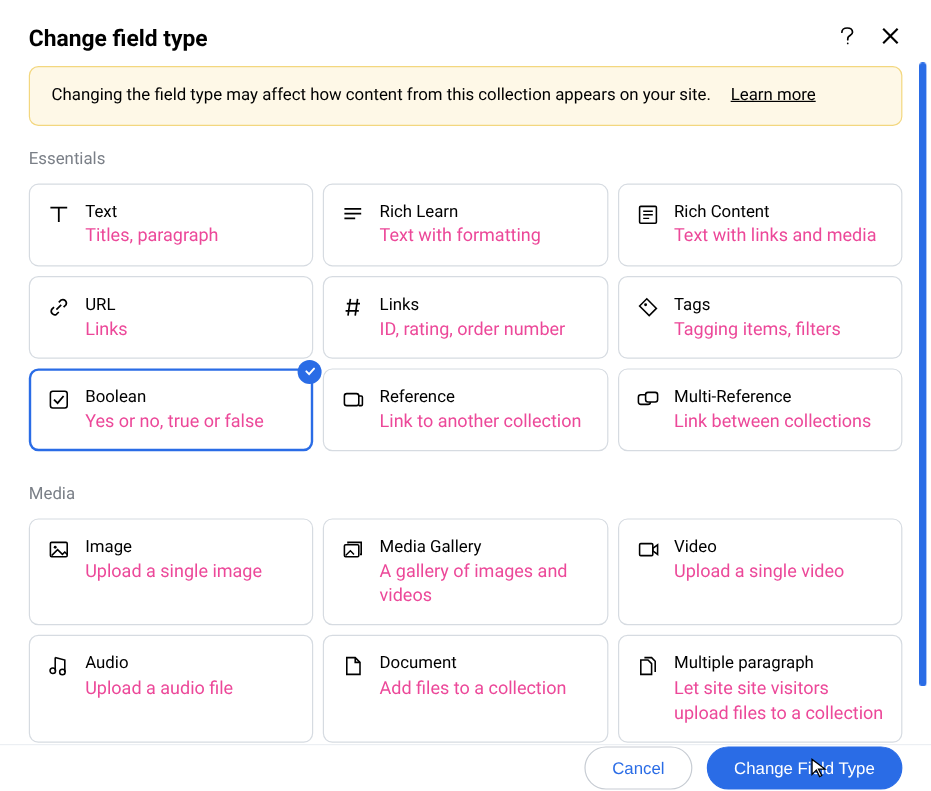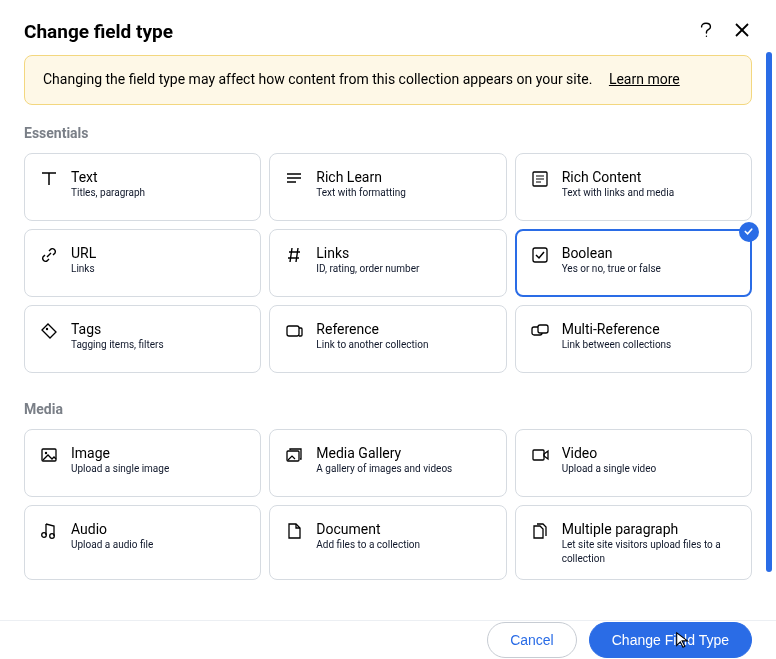--- a/index.html
+++ b/index.html
@@ -65,21 +65,21 @@
     .warning a {
       color: #000;
       text-decoration: underline;
       cursor: pointer;
       margin-left: 13px;
     }
     .section-label {
       font-size: 14px;
       color: #7a7f87;
       margin-bottom: 12px;
-      font-weight: 700;
+      font-weight: 400;
     }
     .grid {
       display: grid;
       grid-template-columns: repeat(3, 1fr);
       gap: 8px;
       margin-bottom: 28px;
     }
     .card {
       border: 1px solid #d6dbe1;
       border-radius: 8px;
@@ -121,22 +121,22 @@
     .card-text {
       flex: 1;
       min-width: 0;
     }
     .card-title {
       font-size: 14px;
       color: #000;
       line-height: 1.35;
     }
     .card-desc {
-      font-size: 10px;
-      color: #0f172a;
+      font-size: 15px;
+      color: #ec4899;
       line-height: 1.35;
     }
     .footer {
       border-top: 1px solid #eceff3;
       padding: 1px 24px;
       display: flex;
       justify-content: flex-end;
       gap: 12px;
       background: #fff;
     }
@@ -252,45 +252,45 @@
             <div class="card-icon">
               <svg width="20" height="20" viewBox="0 0 20 20">
                 <use href="#number-icon"></use>
               </svg>
             </div>
             <div class="card-text">
               <div class="card-title">Links</div>
               <div class="card-desc">ID, rating, order number</div>
             </div>
           </div>
+          <div class="card">
+            <div class="card-icon">
+              <svg width="20" height="20" viewBox="0 0 20 20">
+                <use href="#tags-icon"></use>
+              </svg>
+            </div>
+            <div class="card-text">
+              <div class="card-title">Tags</div>
+              <div class="card-desc">Tagging items, filters</div>
+            </div>
+          </div>
           <div class="card selected">
             <div class="check-badge">
               <svg width="11" height="11" viewBox="0 0 12 12">
                 <path d="M2.5 6 L5 8.5 L9.5 3.5" stroke="#fff" stroke-width="1.8" fill="none" stroke-linecap="round"></path>
               </svg>
             </div>
             <div class="card-icon">
               <svg width="20" height="20" viewBox="0 0 20 20">
                 <use href="#boolean-icon"></use>
               </svg>
             </div>
             <div class="card-text">
               <div class="card-title">Boolean</div>
               <div class="card-desc">Yes or no, true or false</div>
-            </div>
-          </div>
-          <div class="card">
-            <div class="card-icon">
-              <svg width="20" height="20" viewBox="0 0 20 20">
-                <use href="#tags-icon"></use>
-              </svg>
-            </div>
-            <div class="card-text">
-              <div class="card-title">Tags</div>
-              <div class="card-desc">Tagging items, filters</div>
             </div>
           </div>
           <div class="card">
             <div class="card-icon">
               <svg width="20" height="20" viewBox="0 0 20 20">
                 <use href="#reference-icon"></use>
               </svg>
             </div>
             <div class="card-text">
               <div class="card-title">Reference</div>

